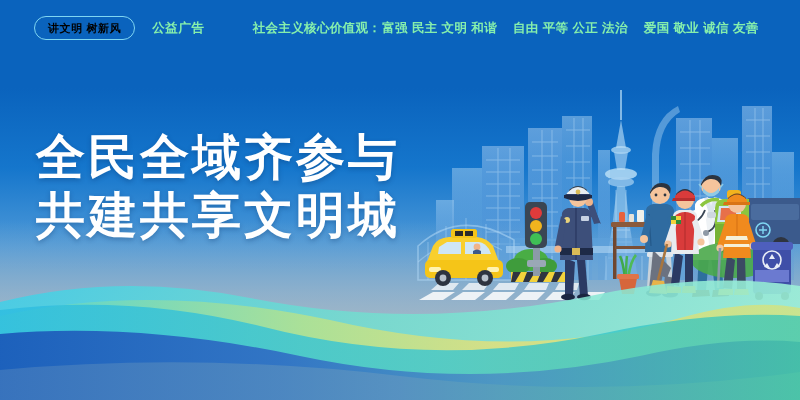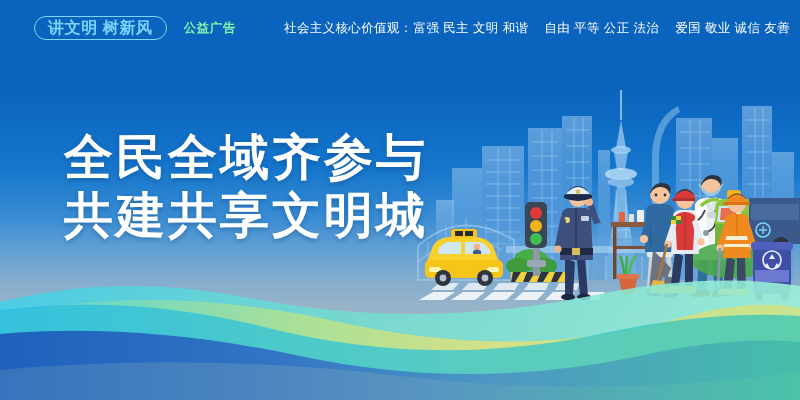--- a/index.html
+++ b/index.html
@@ -38,42 +38,42 @@
     background:#0a63bd;
     display:flex; align-items:center;
     z-index:40;
   }
   .pill {
     margin-left:34px;
     height:24px; padding:0 13px;
     border:1.6px solid #7fd6f2;
     border-radius:13px;
     display:flex; align-items:center;
-    color:#7dd3fc; font-size:16px; font-weight:bold;
+    color:#000000; font-size:11px; font-weight:bold;
     letter-spacing:.6px;
     white-space:nowrap;
   }
   .pill-sub {
     margin-left:17px;
     color:#86efac; font-size:12.5px; font-weight:bold;
     letter-spacing:.6px; white-space:nowrap;
   }
   .core-values {
     margin-left:48px;
-    color:#ffffff; font-size:12.5px; font-weight:normal;
+    color:#86efac; font-size:12.5px; font-weight:bold;
     letter-spacing:.35px; white-space:nowrap;
   }
   .core-values .cv-label { margin-right:1px; }
   .cv-grp { margin-right:7px; }
   .cv-grp.gap { margin-left:5px; }
   .cv-w { margin-right:4px; }
 
   
   .headline {
-    position:absolute; left:64px; top:128px;
+    position:absolute; left:36px; top:128px;
     z-index:30;
     color:#ffffff;
     font-weight:bold;
     font-size:49px;
     line-height:58px;
     letter-spacing:3px;
     text-shadow:0 2px 5px rgba(0,40,90,.30);
     white-space:nowrap;
   }
   .headline .l2 { }

